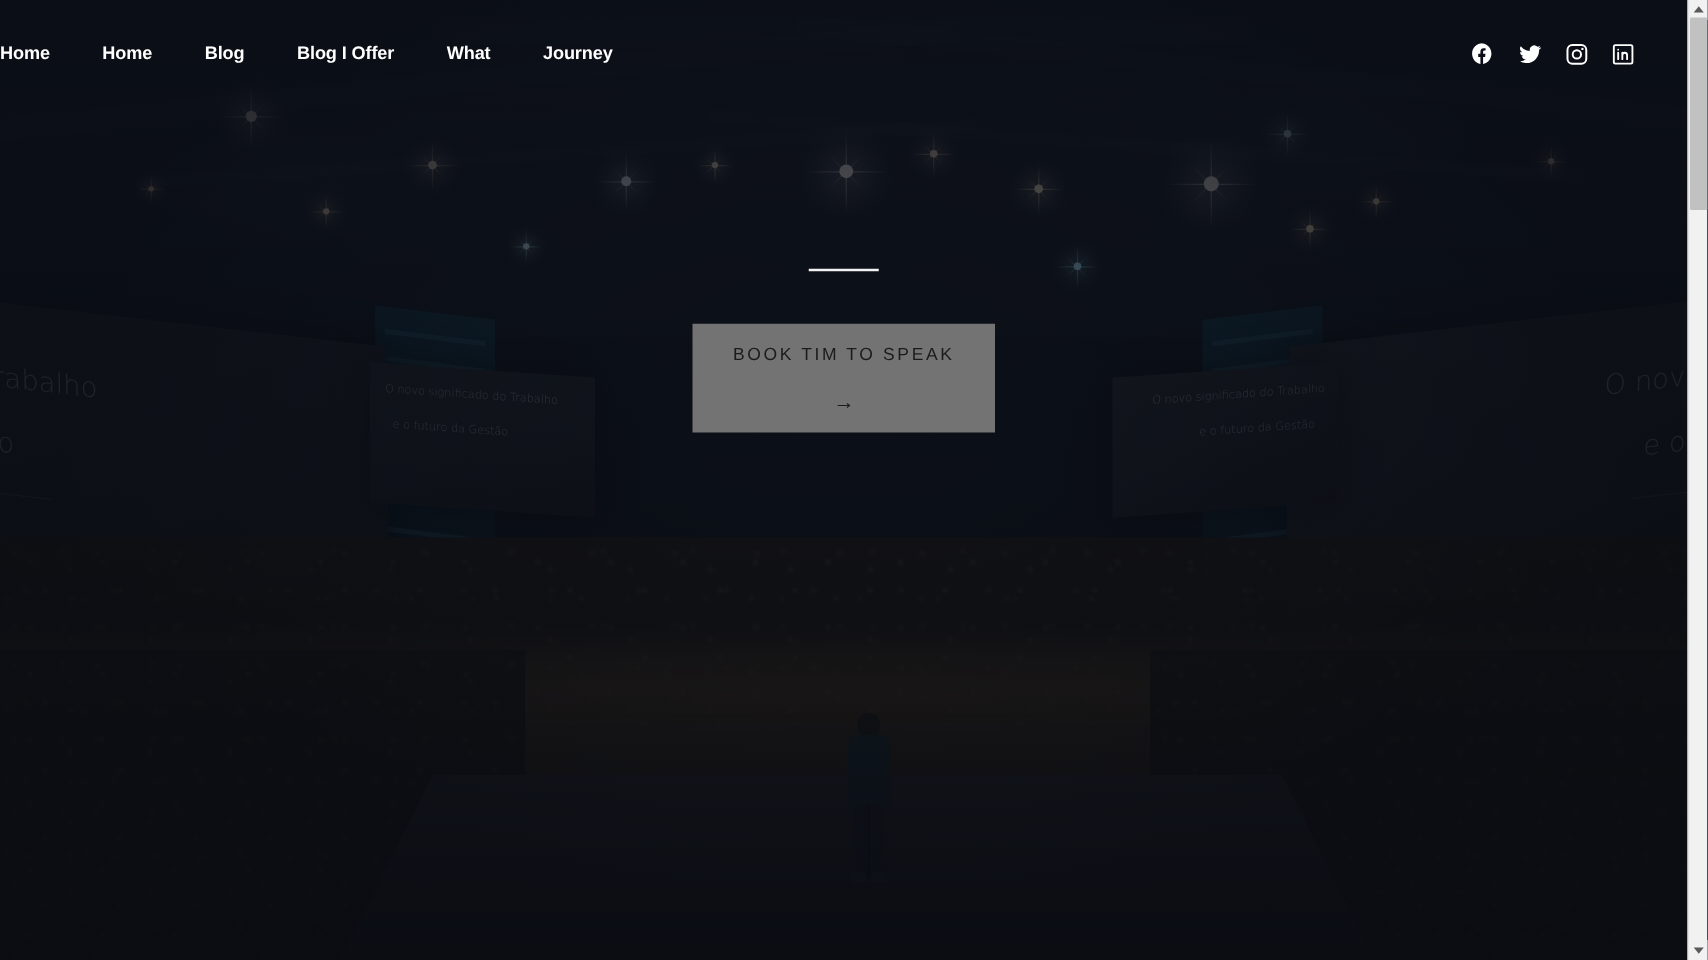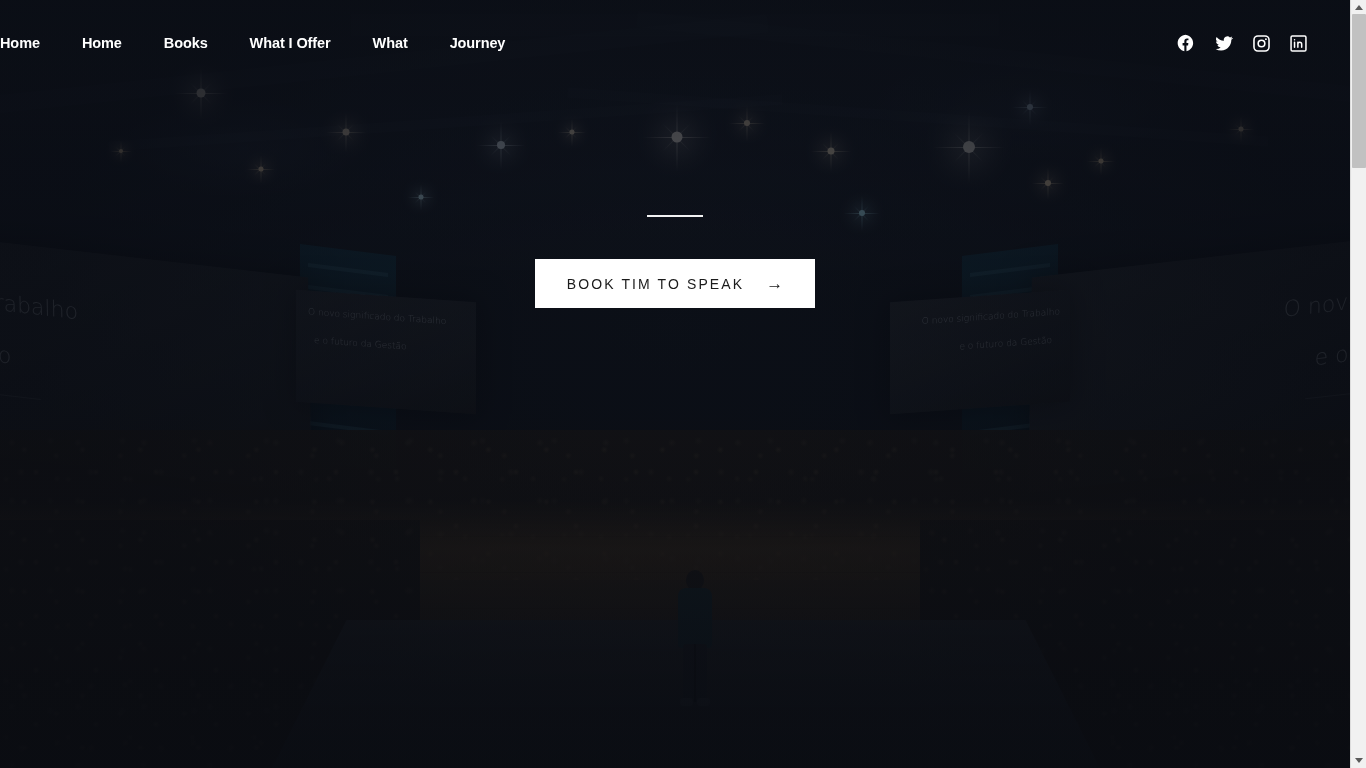--- a/index.html
+++ b/index.html
@@ -224,27 +224,27 @@
     font-family:"Liberation Serif", serif;
     font-style:italic; font-weight:700;
     font-size:70px; line-height:1.17;
     letter-spacing:-.5px;
     text-shadow:0 2px 18px rgba(0,0,0,.45);
     max-width:780px;
   }
   .cta {
     margin-top:42px;
     display:inline-flex; align-items:center; gap:22px;
-    background:#ffffff; color:#1b1b1b;
+    background:#737373; color:#1b1b1b;
     padding:16px 32px;
     font-size:14px; font-weight:400;
     letter-spacing:2.1px;
     text-decoration:none;
     font-family:"Liberation Sans", sans-serif;
-    border:none; cursor:pointer;
+    border:none; cursor:pointer;flex-direction:column;
   }
   .cta .arrow { font-size:17px; line-height:1; letter-spacing:0; }
 </style>
 </head>
 <body>
 
 <div class="viewport">
 
   <div class="page">
 
@@ -438,22 +438,22 @@
         <div class="aud-tint"></div>
       </div>
 
       <div class="overlay"></div>
     </div>
 
     <div class="header">
       <nav class="nav" id="nav">
           <a href="#">Home</a>
           <a href="#">Home</a>
-          <a href="#">Books</a>
-          <a href="#">What I Offer</a>
+          <a href="#">Blog</a>
+          <a href="#">Blog I Offer</a>
           <a href="#">What</a>
           <a href="#">Journey</a>
         </nav>
 
 
       <div class="socials">
         <a href="#" title="Facebook">
           <svg width="20" height="20" viewBox="0 0 24 24" fill="currentColor">
             <path d="M12 2C6.48 2 2 6.48 2 12c0 4.84 3.44 8.87 8 9.8V15H7.9v-3H10V9.8c0-2.07 1.23-3.2 3.1-3.2.9 0 1.84.16 1.84.16v2.02h-1.04c-1.02 0-1.34.64-1.34 1.29V12h2.28l-.36 3h-1.92v6.8c4.56-.93 8-4.96 8-9.8 0-5.52-4.48-10-10-10z"></path>
           </svg>

